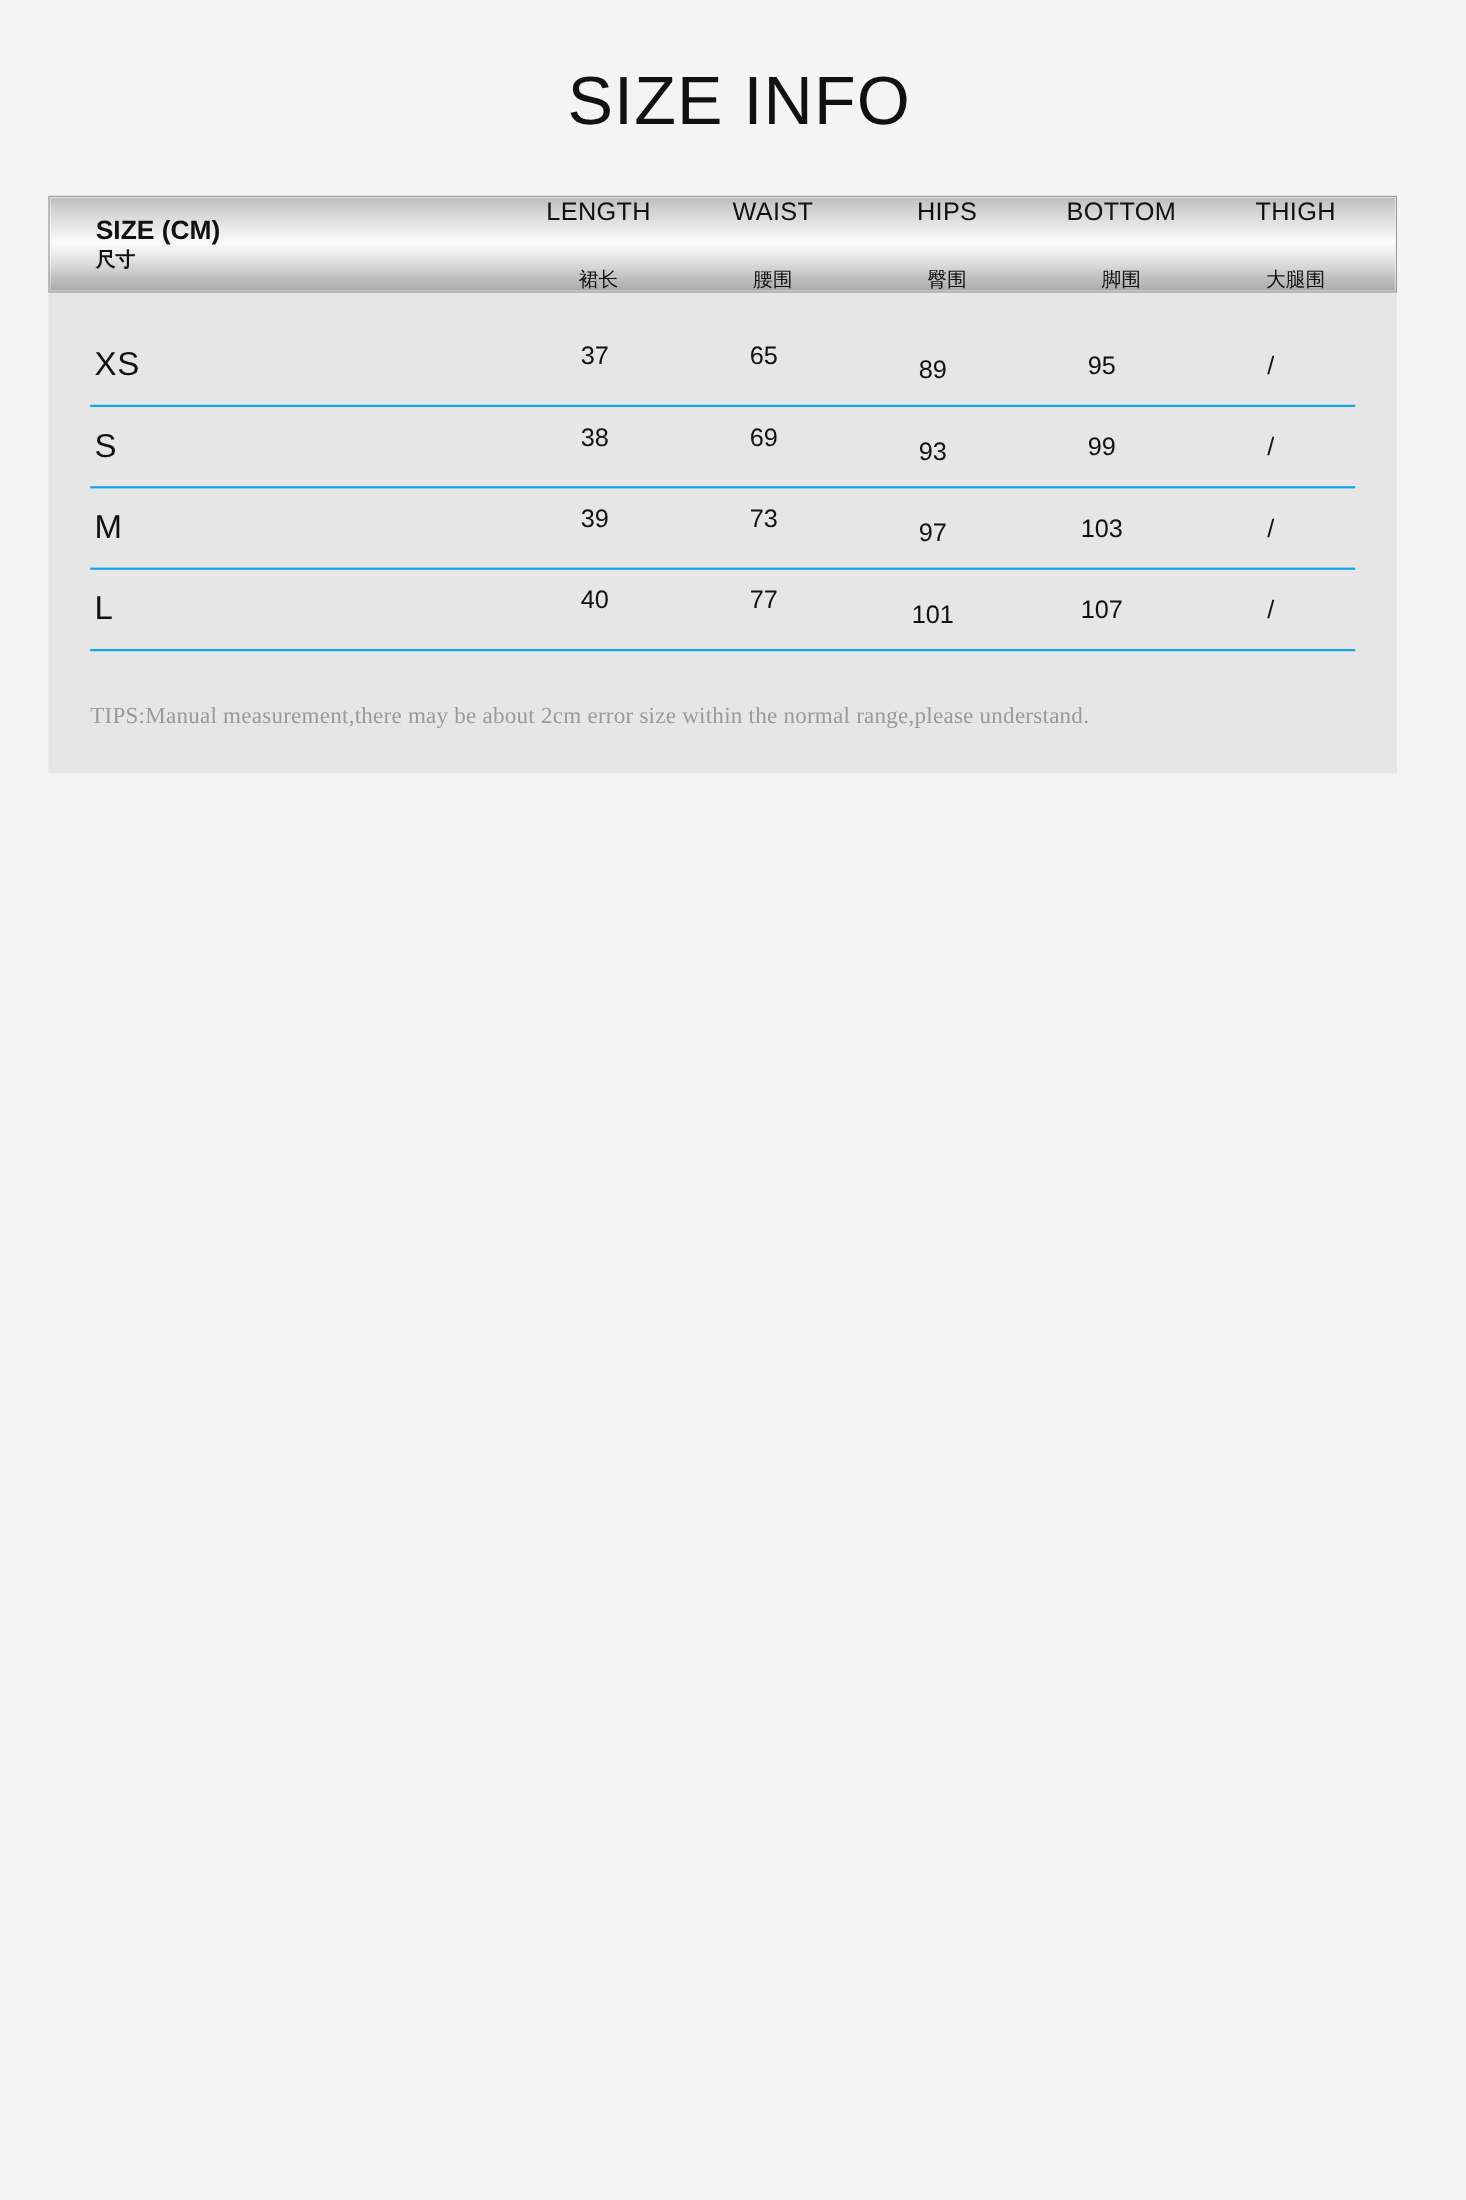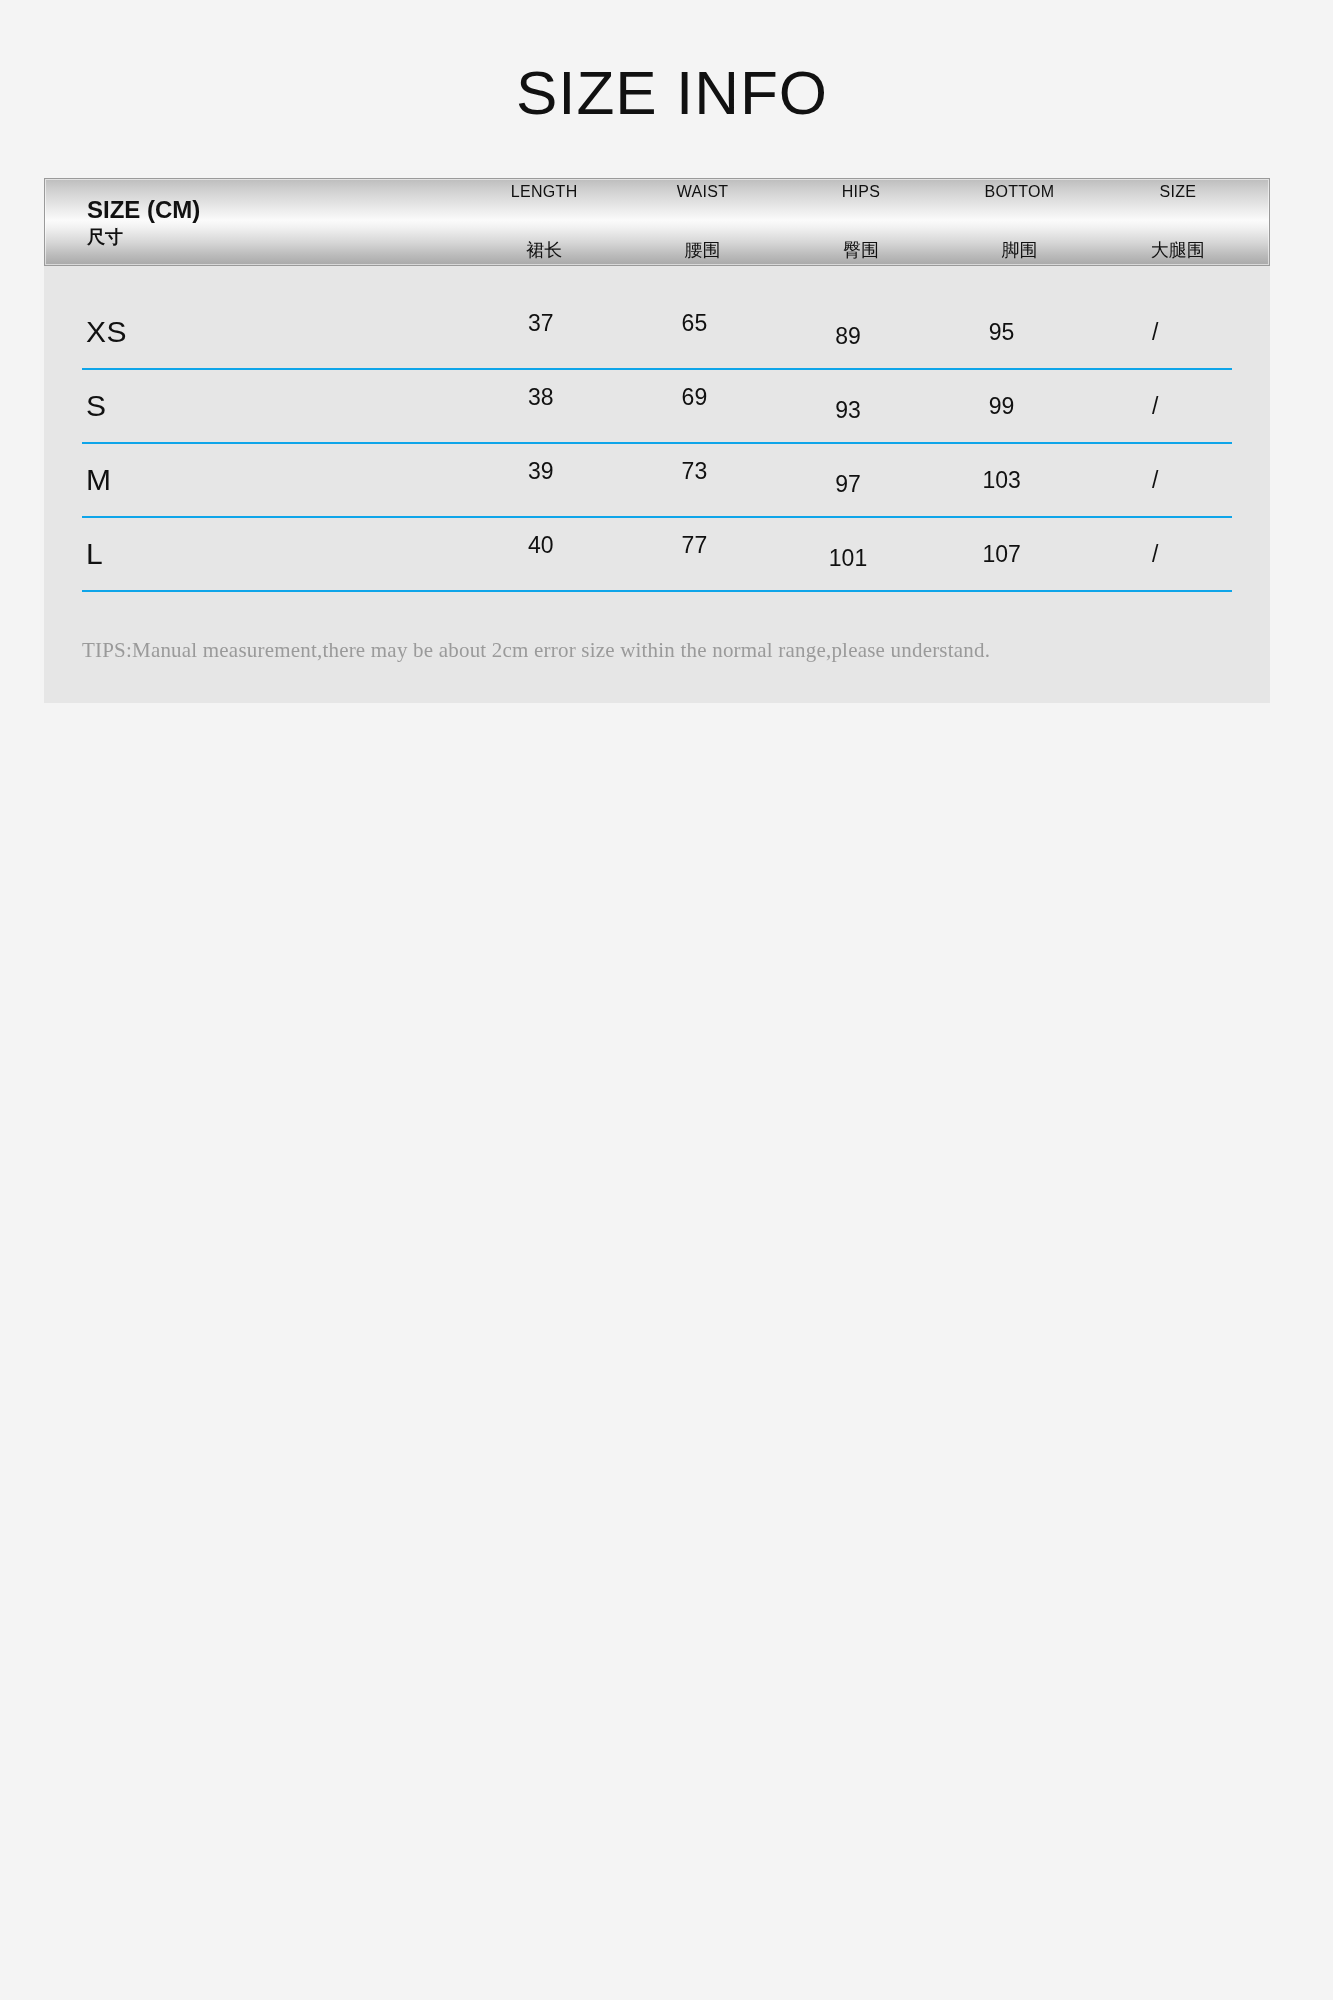--- a/index.html
+++ b/index.html
@@ -77,21 +77,21 @@
   .col-size {
     flex: 0 0 420px;
     text-align: left;
     padding-left: 42px;
   }
   .col-d {
     flex: 1 1 0;
   }
 
   .hdr-en {
-    font-size: 16px;
+    font-size: 23px;
     color: #111;
     line-height: 1.25;
     letter-spacing: 0.3px;
   }
   .hdr-cn {
     font-size: 18px;
     color: #111;
     line-height: 1.3;
     font-family: "DejaVu Sans", sans-serif;
     margin-top: 36px;
@@ -171,21 +171,21 @@
         </div>
         <div class="col col-d">
           <div class="hdr-en">HIPS</div>
           <div class="hdr-cn">臀围</div>
         </div>
         <div class="col col-d">
           <div class="hdr-en">BOTTOM</div>
           <div class="hdr-cn">脚围</div>
         </div>
         <div class="col col-d">
-          <div class="hdr-en">SIZE</div>
+          <div class="hdr-en">THIGH</div>
           <div class="hdr-cn">大腿围</div>
         </div>
       </div>
     </div>
 
     <div class="body-rows">
 
       <div class="row">
         <div class="col col-size"><span class="size-label">XS</span></div>
         <div class="col col-d cell cell-shift-up">37</div>

